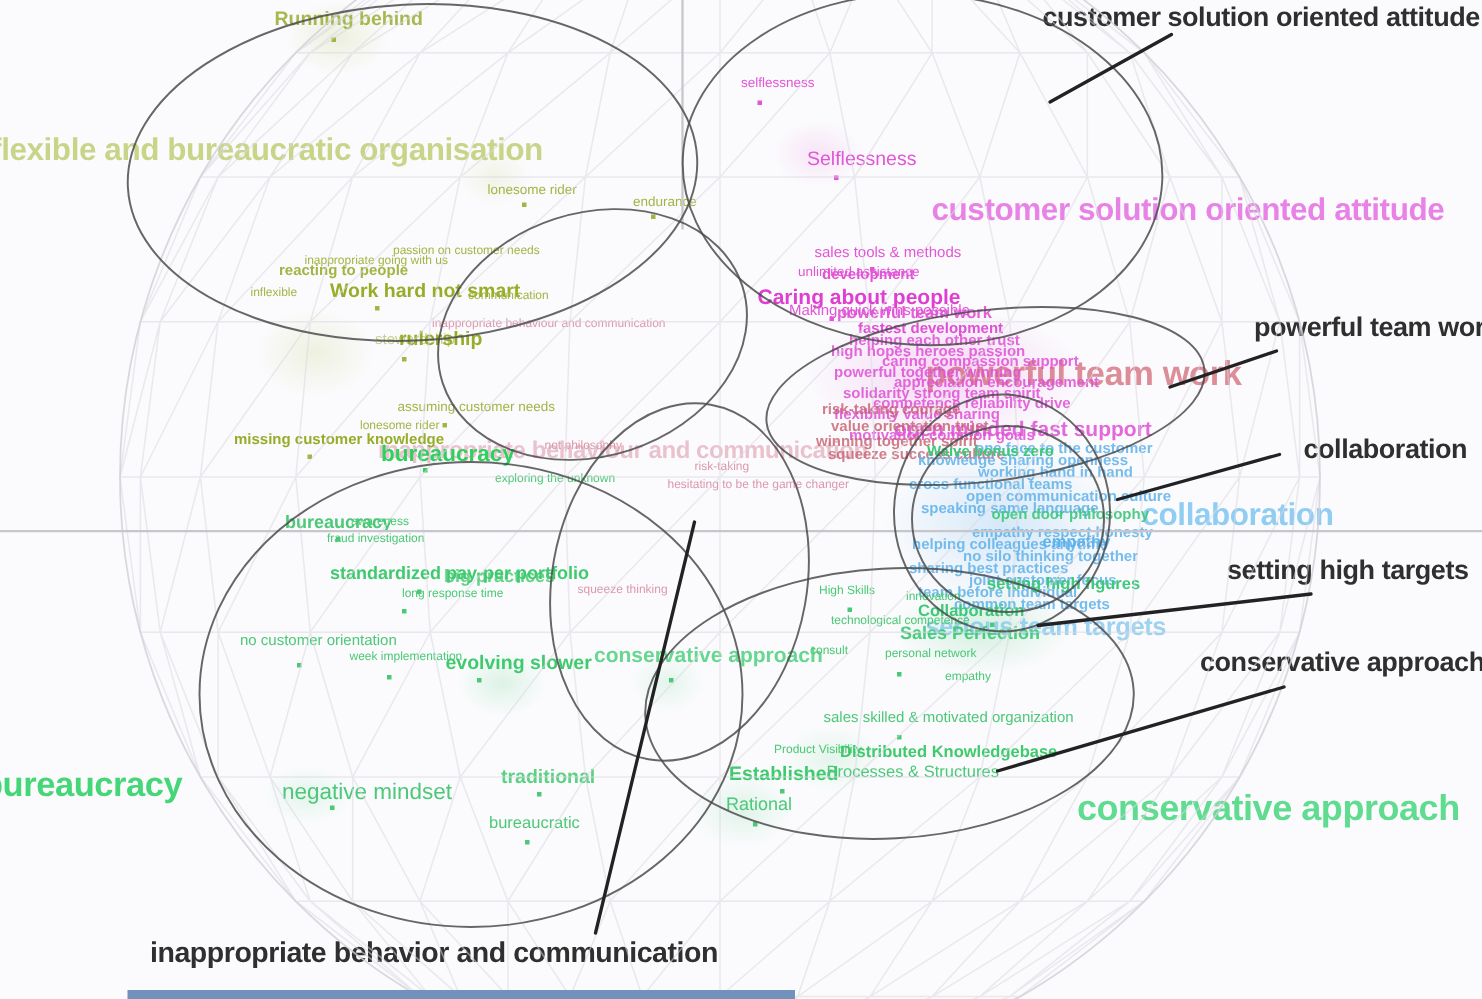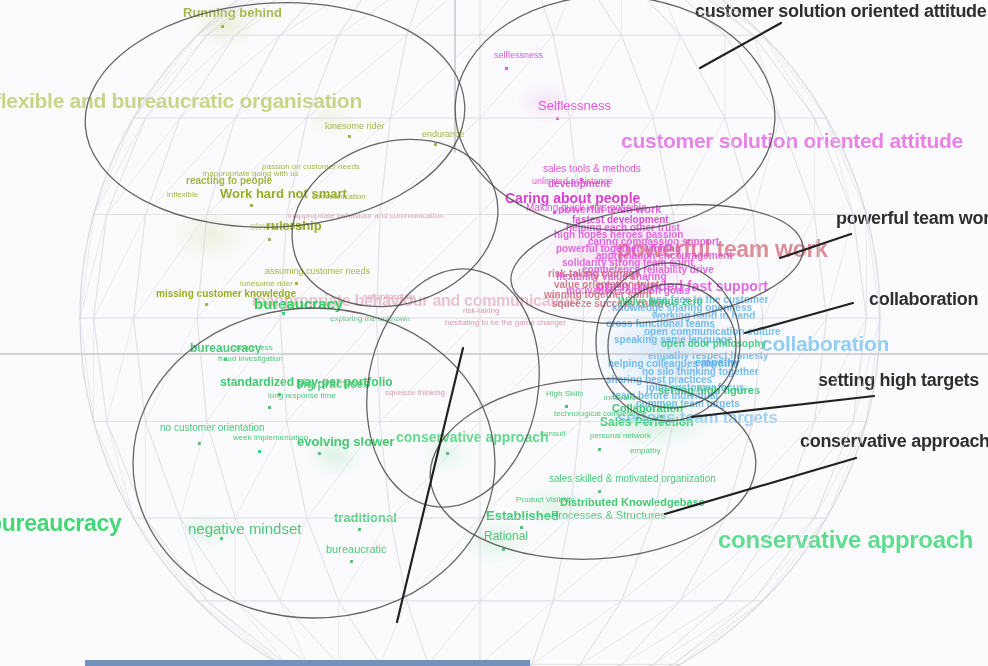--- a/index.html
+++ b/index.html
@@ -129,20 +129,21 @@
       <span class="w" style="left: 516px; top: 497px; font-size: 8px; color: rgb(73, 201, 115); font-weight: 400;">Product Visibility</span>
       <span class="w" style="left: 560px; top: 498px; font-size: 11px; color: rgb(63, 202, 110); font-weight: 700;">Distributed Knowledgebase</span>
       <span class="w" style="left: 486px; top: 510px; font-size: 13px; color: rgb(63, 202, 110); font-weight: 700;">Established</span>
       <span class="w" style="left: 551px; top: 511px; font-size: 11px; color: rgb(76, 200, 120); font-weight: 400;">Processes &amp; Structures</span>
       <span class="w" style="left: 484px; top: 531px; font-size: 12px; color: rgb(76, 200, 120); font-weight: 400;">Rational</span>
       <span class="w" style="left: 695px; top: 4px; font-size: 18px; color: rgb(47, 47, 47); font-weight: 700; letter-spacing: -0.3px;">customer solution oriented attitude</span>
       <span class="w" style="left: 836px; top: 211px; font-size: 18px; color: rgb(47, 47, 47); font-weight: 700; letter-spacing: -0.3px;">powerful team work</span>
       <span class="w" style="left: 869px; top: 292px; font-size: 18px; color: rgb(47, 47, 47); font-weight: 700; letter-spacing: -0.3px;">collaboration</span>
       <span class="w" style="left: 818px; top: 373px; font-size: 18px; color: rgb(47, 47, 47); font-weight: 700; letter-spacing: -0.3px;">setting high targets</span>
       <span class="w" style="left: 800px; top: 434px; font-size: 18px; color: rgb(47, 47, 47); font-weight: 700; letter-spacing: -0.3px;">conservative approach</span>
+      <span class="w" style="left: 100px; top: 628px; font-size: 19px; color: rgb(47, 47, 47); font-weight: 700; letter-spacing: -0.3px;">inappropriate behavior and communication</span>
     </div>
   <div id="dot-layer">
       <div class="dot" style="left: 221px; top: 25px; background: rgb(162, 181, 68);"></div>
       <div class="dot" style="left: 348px; top: 135px; background: rgb(162, 181, 68);"></div>
       <div class="dot" style="left: 434px; top: 143px; background: rgb(162, 181, 68);"></div>
       <div class="dot" style="left: 250px; top: 204px; background: rgb(162, 181, 68);"></div>
       <div class="dot" style="left: 268px; top: 238px; background: rgb(162, 181, 68);"></div>
       <div class="dot" style="left: 295px; top: 282px; background: rgb(162, 181, 68);"></div>
       <div class="dot" style="left: 205px; top: 303px; background: rgb(162, 181, 68);"></div>
       <div class="dot" style="left: 282px; top: 312px; background: rgb(47, 208, 94);"></div>

